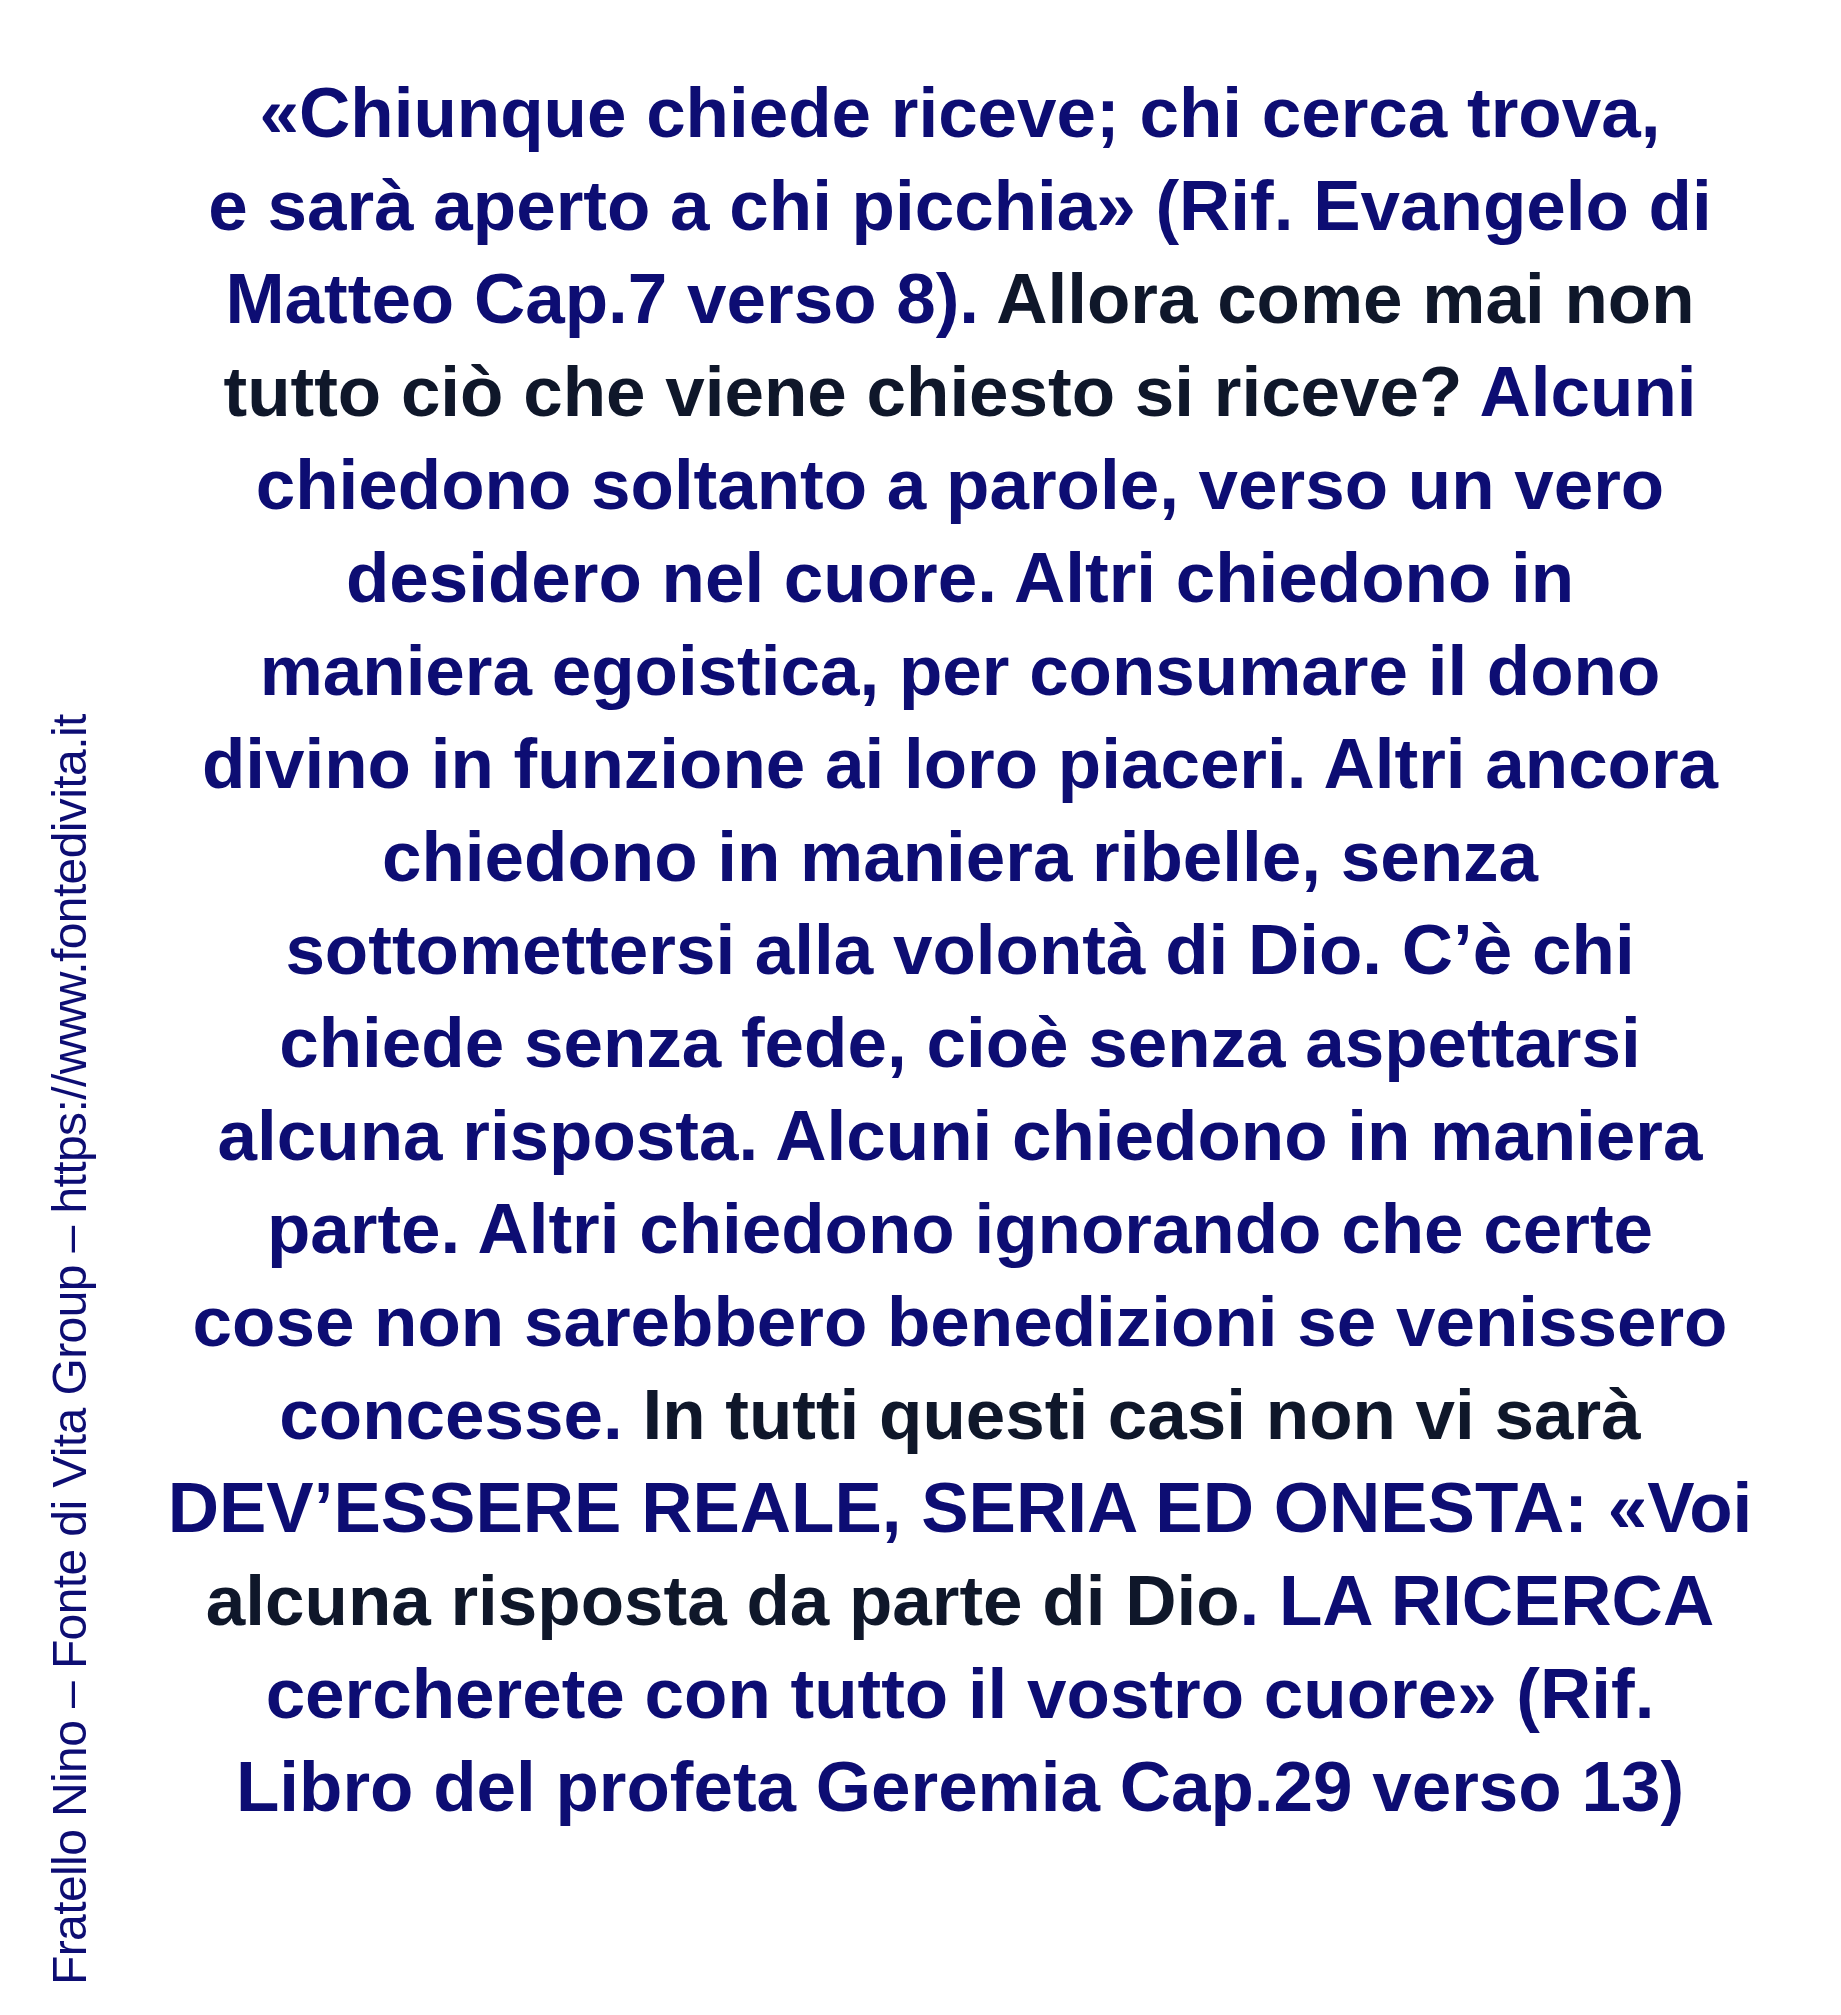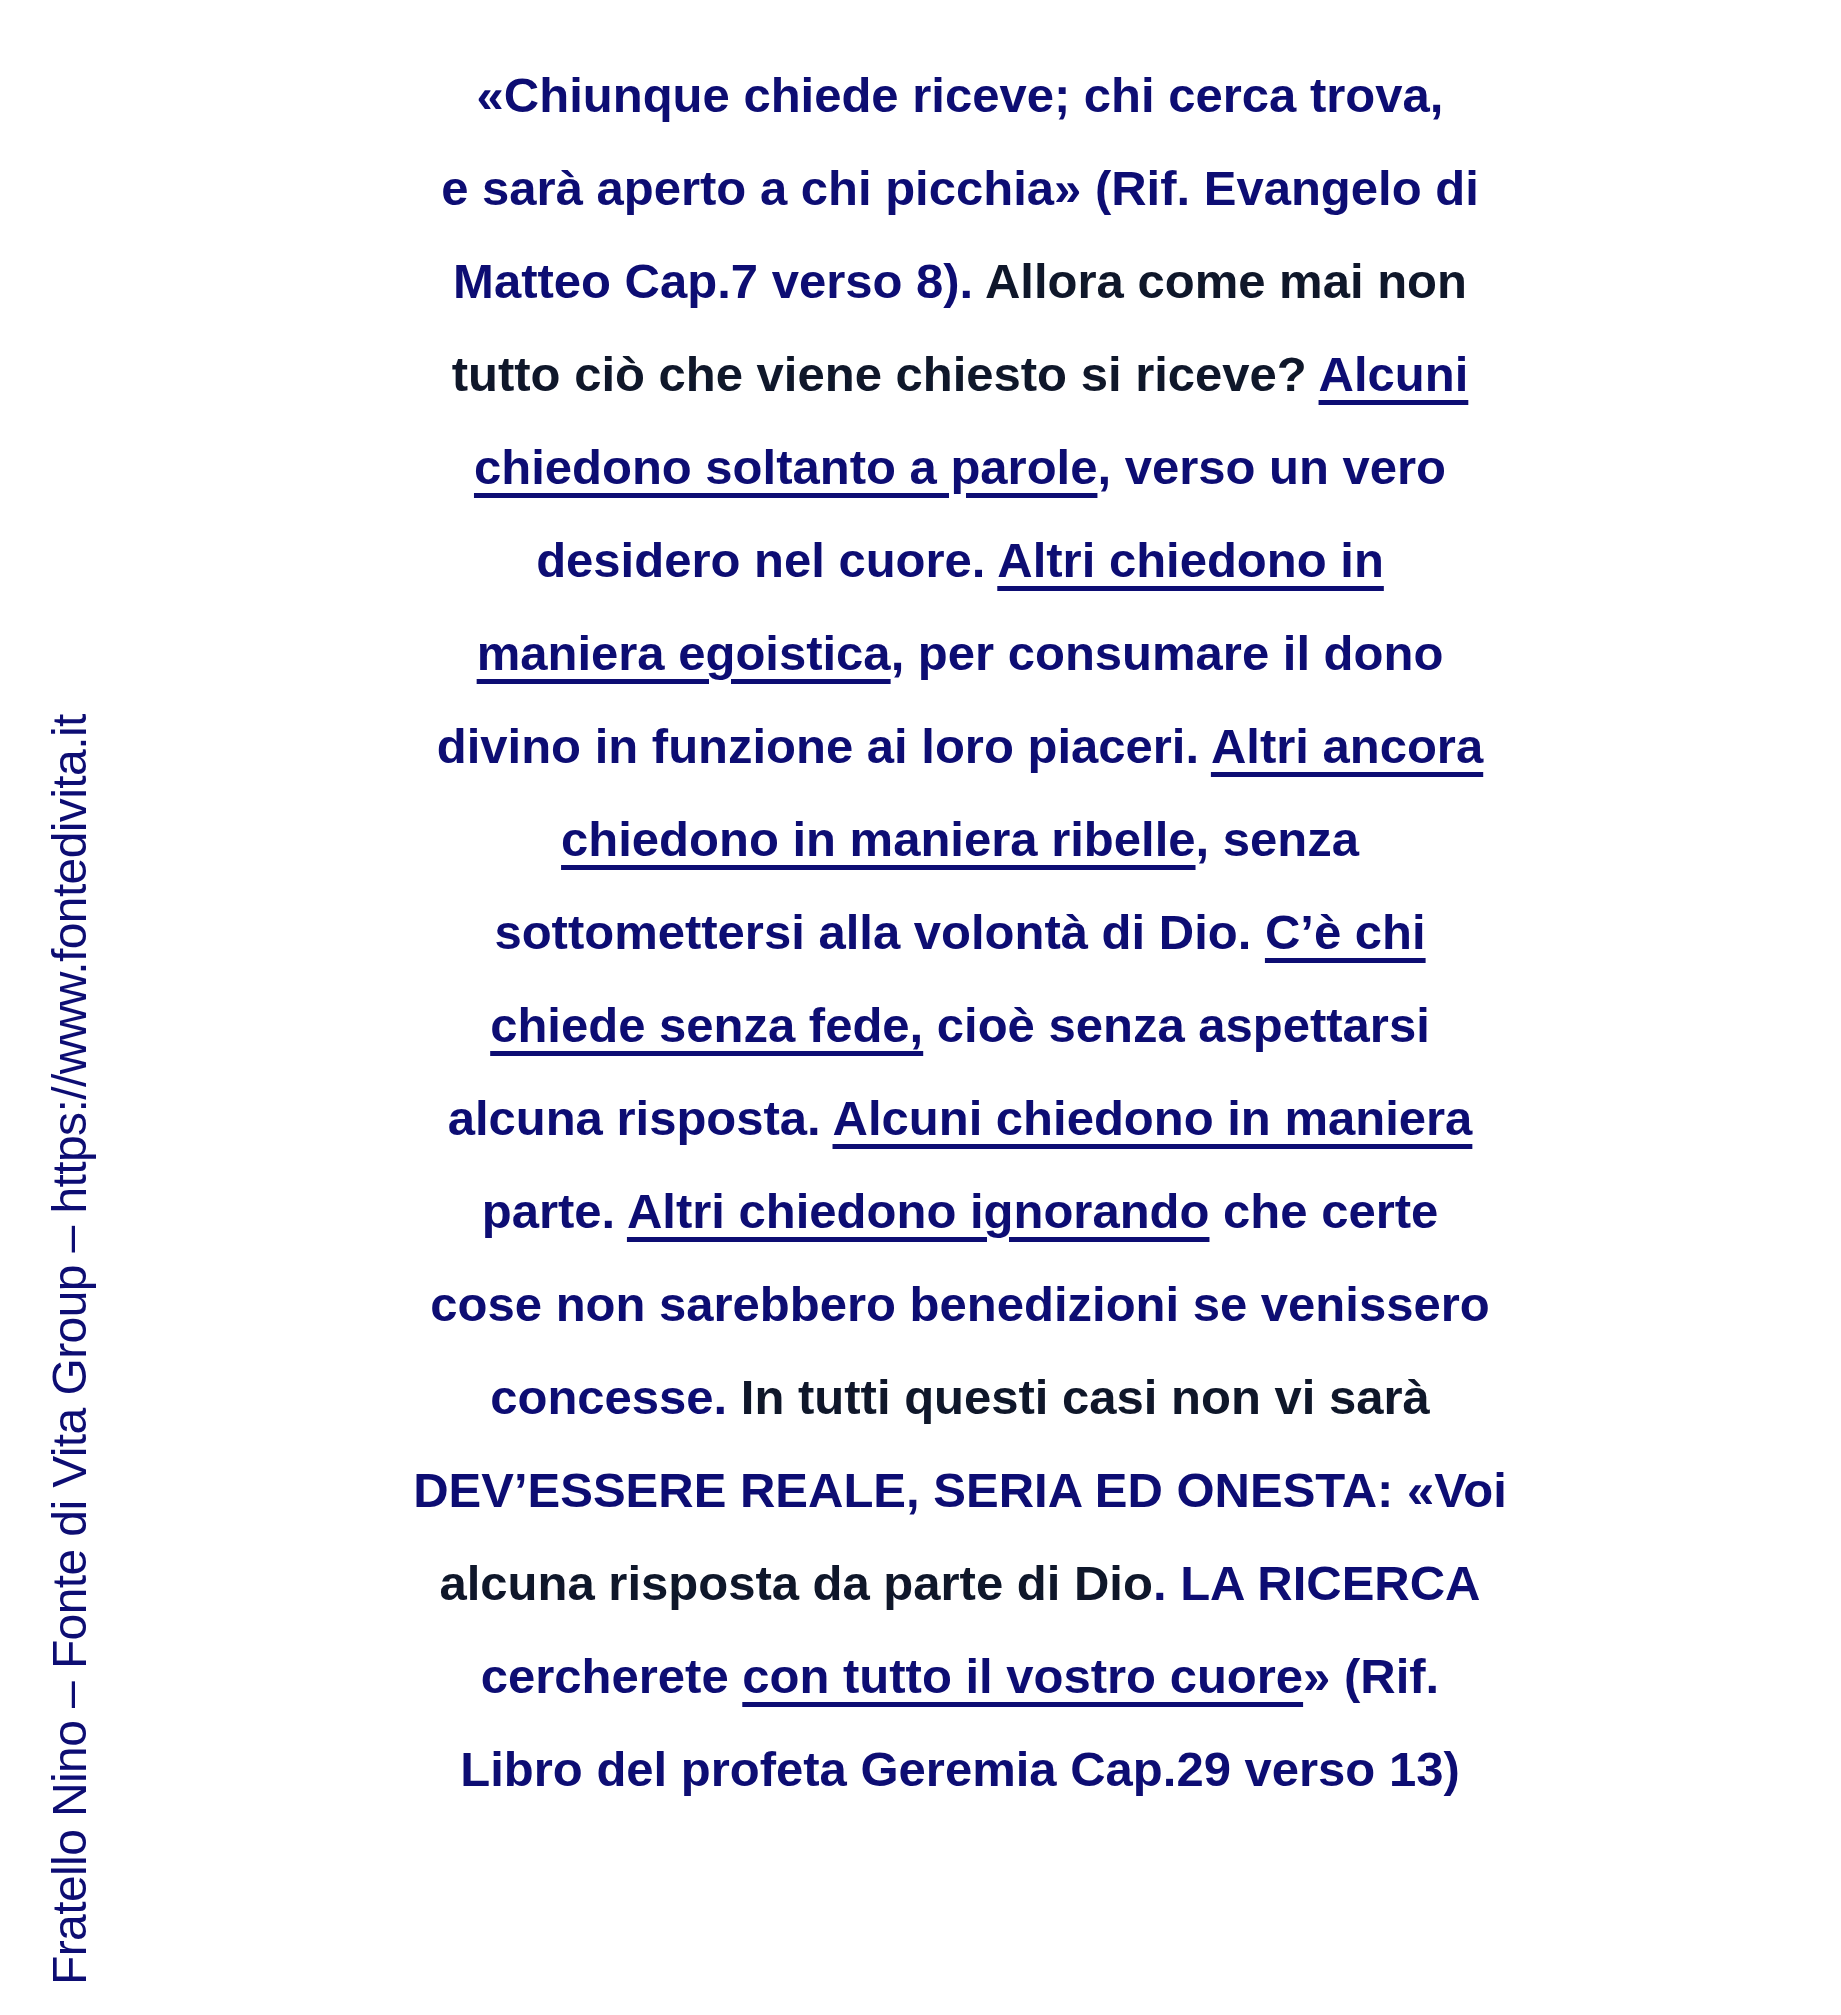--- a/index.html
+++ b/index.html
@@ -16,33 +16,33 @@
     font-weight: normal;
     letter-spacing: -0.6px;
     color: #0d0d73;
     width: 1816px;
     line-height: 71px;
     transform: rotate(-90deg) scaleX(1.0);
   }
   .body {
     position: absolute;
     left: 117px;
-    top: 49px;
+    top: 66px;
     width: 1686px;
     font-family: "Liberation Sans", sans-serif;
     font-weight: bold;
-    font-size: 49px;
+    font-size: 71px;
     line-height: 93px;
     color: #0d0d73;
     text-align: center;
     letter-spacing: 0px;
   }
   .line { display: block; white-space: nowrap; height: 93px; }
   .red { color: #0f172a; }
-  .ul { text-decoration: underline; text-decoration-thickness: 5.2px; text-underline-offset: 9px; margin-top: 38px; }
+  .ul { text-decoration-thickness: 5.2px; text-underline-offset: 9px; margin-top: 38px; }
 </style>
 </head>
 <body>
 
 <div class="side">Fratello Nino – Fonte di Vita Group – https://www.fontedivita.it</div>
 
 <div class="body" id="body">
     <span class="line"><span>«Chiunque chiede riceve; chi cerca trova,</span></span>
     <span class="line"><span>e sarà aperto a chi picchia» (Rif. Evangelo di</span></span>
     <span class="line"><span>Matteo Cap.7 verso 8). </span><span class="red">Allora come mai non</span></span>

